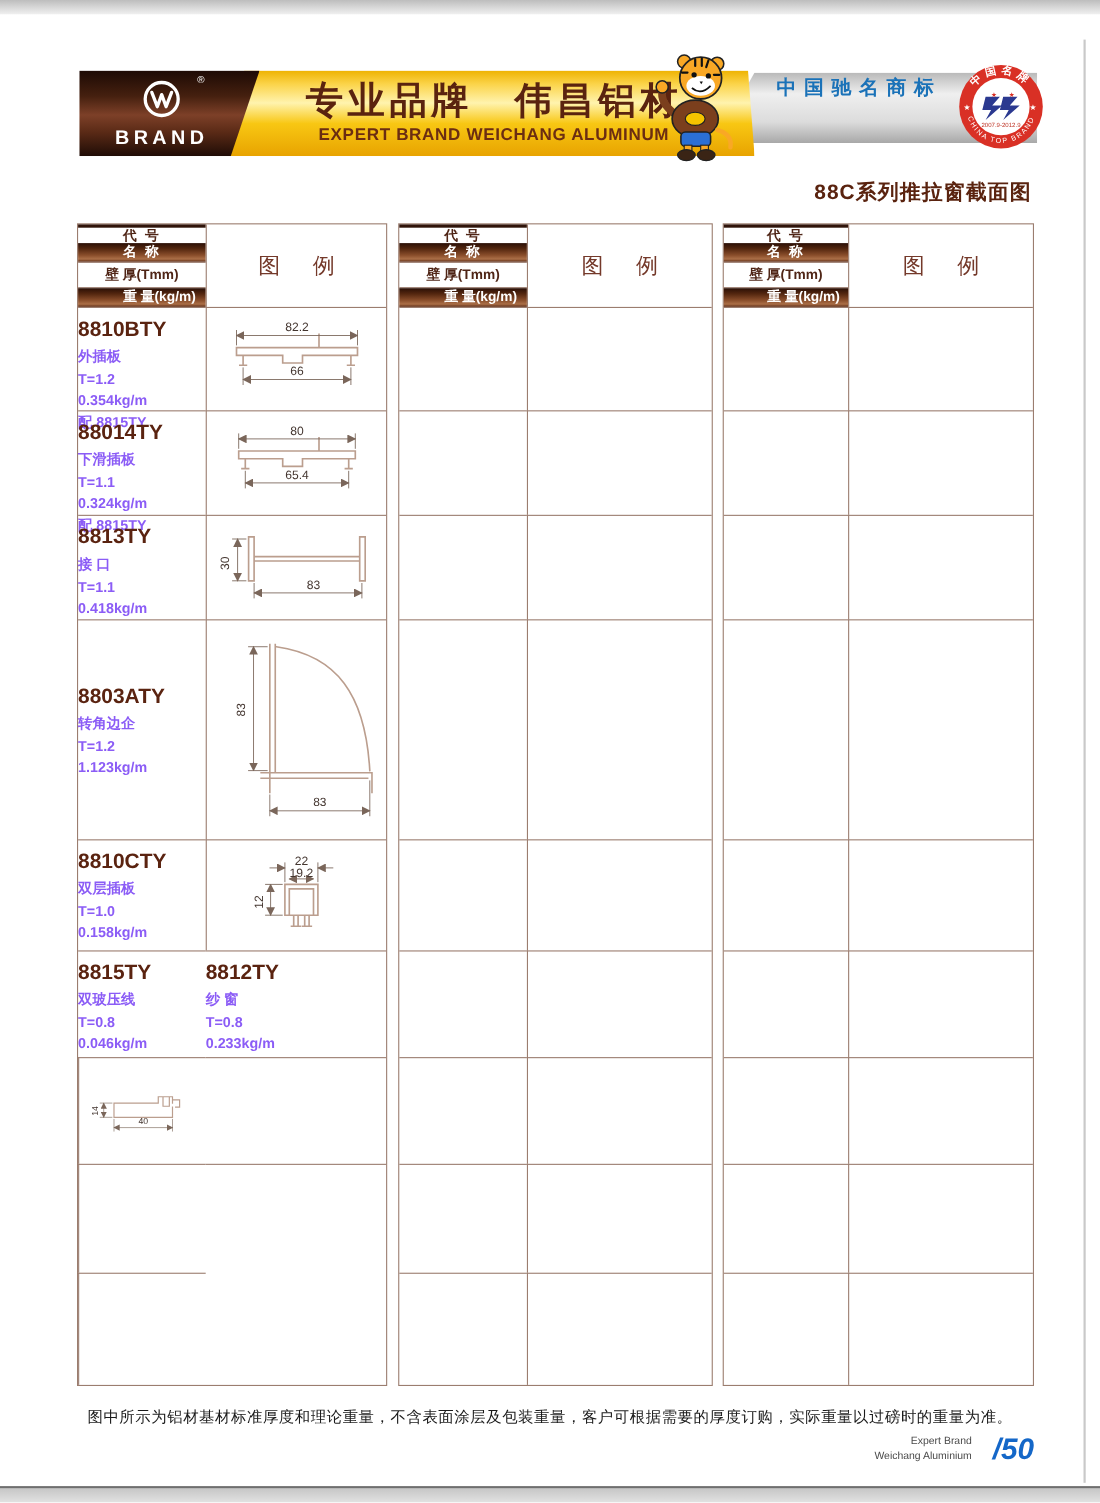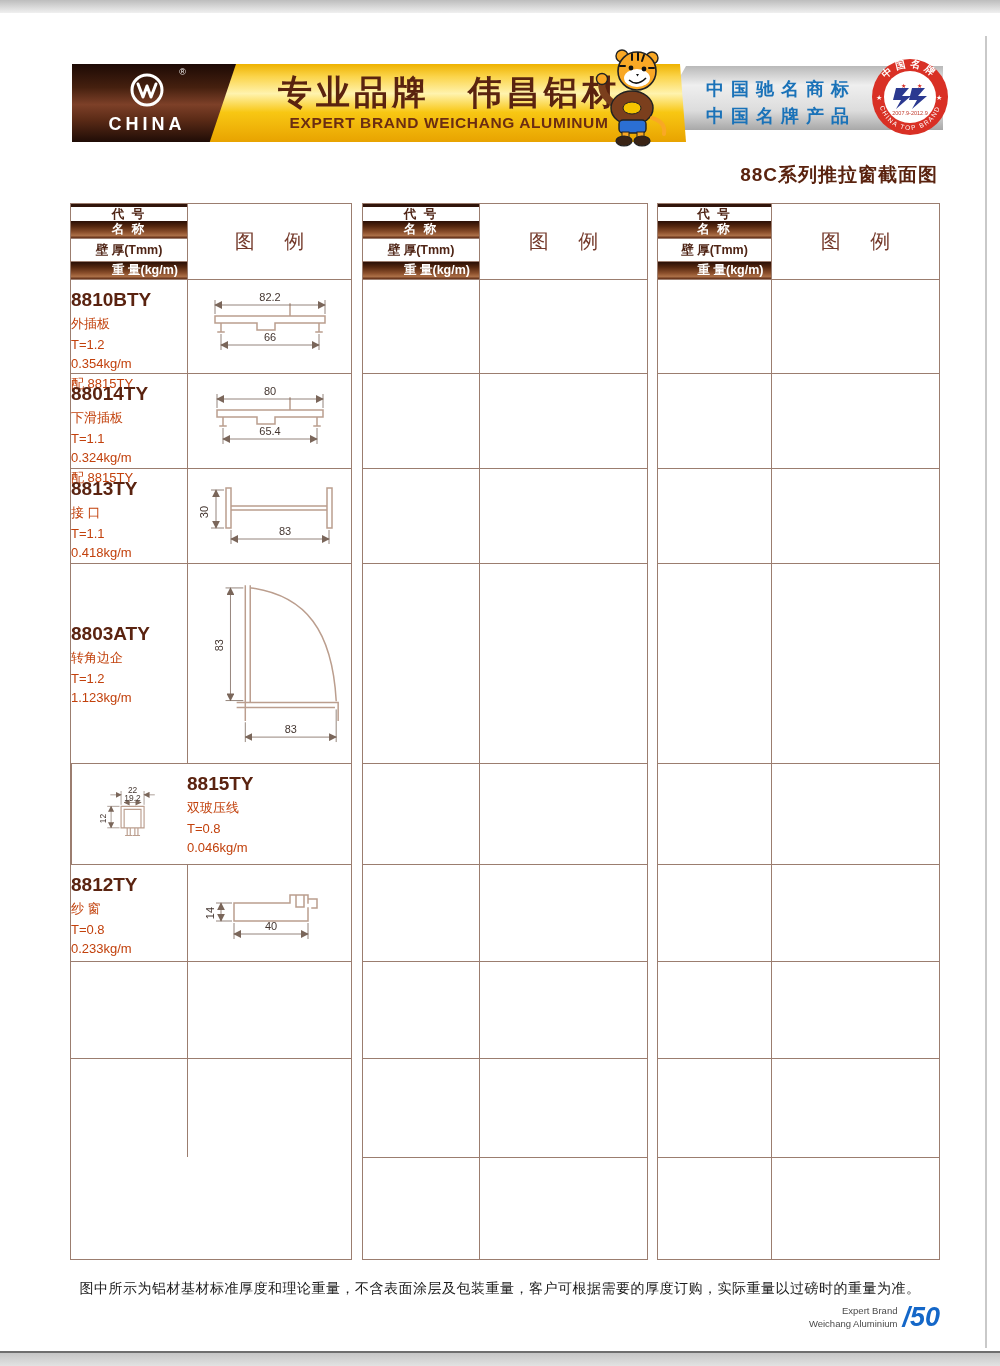--- a/index.html
+++ b/index.html
@@ -27,21 +27,21 @@
   .hdr-yellow{ position:absolute; left:182px; top:64px; width:504px; height:78px; z-index:2;
     background:linear-gradient(180deg,#eeb200 0%,#fbd44a 16%,#fff3ae 38%,#f8c713 62%,#e8a300 100%);
     clip-path:polygon(40px 0,calc(100% - 6px) 0,100% 100%,14px 100%);
     display:flex; flex-direction:column; align-items:center; justify-content:center; padding-left:30px; box-sizing:border-box;}
   .slogan-cn{ font-size:34px; font-weight:bold; color:#5a230f; letter-spacing:4px; line-height:1; }
   .slogan-en{ font-size:15.5px; font-weight:bold; color:#6b2d12; letter-spacing:0.6px; margin-top:5px; }
 
   .hdr-gray{ position:absolute; left:650px; top:66px; width:293px; height:64px; z-index:1;
     background:linear-gradient(180deg,#b9b9b9 0%,#efefef 30%,#dcdcdc 70%,#a8a8a8 100%);
     clip-path:polygon(36px 0,100% 0,100% 100%,0 100%);
-    display:flex; flex-direction:column; justify-content:flex-end; padding-left:56px; box-sizing:border-box;}
+    display:flex; flex-direction:column; justify-content:space-between; padding-left:56px; box-sizing:border-box;}
   .honor-line{ font-size:18px; font-weight:bold; color:#1a72b8; letter-spacing:7px; line-height:1.5; }
 
   .tiger{ position:absolute; left:592px; top:44px; width:84px; height:104px; z-index:5; }
   .badge{ position:absolute; left:870px; top:57px; width:80px; height:80px; z-index:6; }
 
   .series-title{ position:absolute; left:0; top:162px; width:938px; text-align:right;
     font-size:19px; font-weight:bold; color:#5a230f; letter-spacing:1px; }
 
   
   .catalog{ position:absolute; left:70px; top:203px; width:868px; }
@@ -63,31 +63,31 @@
   .band.b3{ height:31px; border-top:1px solid var(--tb); border-bottom:1px solid var(--tb);
     color:#4f2516; font-size:12.5px; letter-spacing:0; }
   .band.b4{ height:20px; color:#fff; font-size:12.5px; letter-spacing:0;
     background:linear-gradient(180deg,#2a0f06 0%,#53260f 30%,#8a4e2b 65%,#ab6f47 85%,#5e2c16 100%);padding-left:32px; }
   .hdr-legend{ display:flex; align-items:center; justify-content:center;
     font-size:20px; color:#74392a; letter-spacing:12px; text-indent:12px; }
 
   .pcell{ display:flex; flex-direction:column; align-items:flex-start; padding-top:9px; }
   .pcell.mid{ justify-content:center; padding-top:0; }
   .pcode{ font-size:19px; font-weight:bold; color:#5a2310; }
-  .pline{ font-size:13px; color:#c2410c; margin-top:4px; }
+  .pline{ font-size:13px; color:#8b5cf6; margin-top:4px;font-weight:bold; }
   .dcell{ display:flex; align-items:center; justify-content:center; }
 
   .prof{ stroke:#bb9e8e; stroke-width:1.5; fill:none; stroke-linecap:square; }
   .dim,.ext{ stroke:#7a665a; stroke-width:0.8; fill:none; }
   .dash{ stroke:#c3a99b; stroke-width:1.4; fill:none; stroke-dasharray:7 4; }
   text.dt{ font-size:11px; fill:#443630; font-family:"Liberation Sans","DejaVu Sans",sans-serif; }
 
   .footer-note{ position:absolute; left:0; top:1280px; width:1000px; text-align:center;
     font-size:14px; color:#1a1a1a; letter-spacing:0.5px; }
-  .pageno{ position:absolute; top:1302px; right:60px; display:flex; align-items:center; gap:5px; }
+  .pageno{ position:absolute; top:1302px; right:60px; display:flex; align-items:center; gap:19px; }
   .pageno .lbl{ text-align:right; font-size:9.5px; color:#4a4a4a; line-height:1.3; }
   .pageno .num{ font-size:27px; font-weight:bold; font-style:italic; color:#1467c8; }
 </style>
 </head>
 <body>
 
 <svg width="0" height="0" style="position:absolute">
   <defs>
     <marker id="arr" viewBox="0 0 10 10" refX="9" refY="5" markerWidth="8" markerHeight="8" orient="auto-start-reverse" markerUnits="userSpaceOnUse">
       <path d="M0,0 L10,5 L0,10 z" fill="#7a665a"></path>
@@ -104,26 +104,25 @@
 </div>
 
 <div class="hdr-maroon">
   <div class="logo-mark">
     <svg width="54" height="38" viewBox="0 0 54 38">
       <circle cx="27" cy="19" r="15" fill="none" stroke="#fff" stroke-width="3"></circle>
       <path d="M18,13 L23,26 L27,15 L31,26 L36,13" fill="none" stroke="#fff" stroke-width="3" stroke-linecap="round" stroke-linejoin="round"></path>
     </svg>
     <span class="reg">®</span>
   </div>
-  <div class="logo-word">CHINA</div>
+  <div class="logo-word">BRAND</div>
 </div>
 
 <div class="hdr-gray">
   <div class="honor-line">中国驰名商标</div>
-  <div class="honor-line">中国名牌产品</div>
 </div>
 
 <div class="tiger">
   <svg width="84" height="104" viewBox="0 0 84 104">
 
     <path d="M22,60 Q8,50 10,38" stroke="#7b3f1d" stroke-width="7" fill="none" stroke-linecap="round"></path>
     <circle cx="10" cy="35" r="5.5" fill="#f9a825" stroke="#222" stroke-width="1.4"></circle>
 
     <ellipse cx="40" cy="64" rx="21" ry="17" fill="#7b3f1d" stroke="#222" stroke-width="1.5"></ellipse>
     <ellipse cx="40" cy="64" rx="9" ry="6" fill="#f5c400" stroke="#222" stroke-width="1"></ellipse>
@@ -257,20 +256,26 @@
         <path class="prof" d="M64,16 C120,24 146,60 150,130"></path>
         <path class="ext" d="M56,16 H38 M56,130 H38"></path>
         <line class="dim" x1="43" y1="16" x2="43" y2="130" marker-start="url(#arr)" marker-end="url(#arr)"></line>
         <text class="dt" x="35" y="74" text-anchor="middle" transform="rotate(-90 35,74)">83</text>
         <path class="ext" d="M58,152 V172 M150,139 V172"></path>
         <line class="dim" x1="58" y1="167" x2="150" y2="167" marker-start="url(#arr)" marker-end="url(#arr)"></line>
         <text class="dt" x="104" y="163" text-anchor="middle">83</text>
       </svg>
     </div>
 
+    <div class="cell bt pcell">
+      <div class="pcode">8810CTY</div>
+      <div class="pline">双层插板</div>
+      <div class="pline">T=1.0</div>
+      <div class="pline">0.158kg/m</div>
+    </div>
     <div class="cell bt c2 dcell">
       <svg width="150" height="92" viewBox="0 0 150 92">
         <path class="prof" d="M64,36 H94 M64,36 V64 M94,36 V64 M64,64 H94 M68,40 V64 M90,40 V64 M68,40 H90 M72,64 V74 M76,64 V74 M82,64 V74 M86,64 V74 M70,74 H78 M80,74 H88"></path>
         <path class="ext" d="M64,34 V16 M94,34 V16"></path>
         <line class="dim" x1="50" y1="21" x2="64" y2="21" marker-end="url(#arr)"></line>
         <line class="dim" x1="94" y1="21" x2="108" y2="21" marker-start="url(#arr)"></line>
         <text class="dt" x="79" y="18" text-anchor="middle">22</text>
         <line class="dim" x1="68" y1="31" x2="90" y2="31" marker-start="url(#arr)" marker-end="url(#arr)"></line>
         <text class="dt" x="79" y="29" text-anchor="middle">19.2</text>
         <path class="ext" d="M62,36 H46 M62,64 H46"></path>

